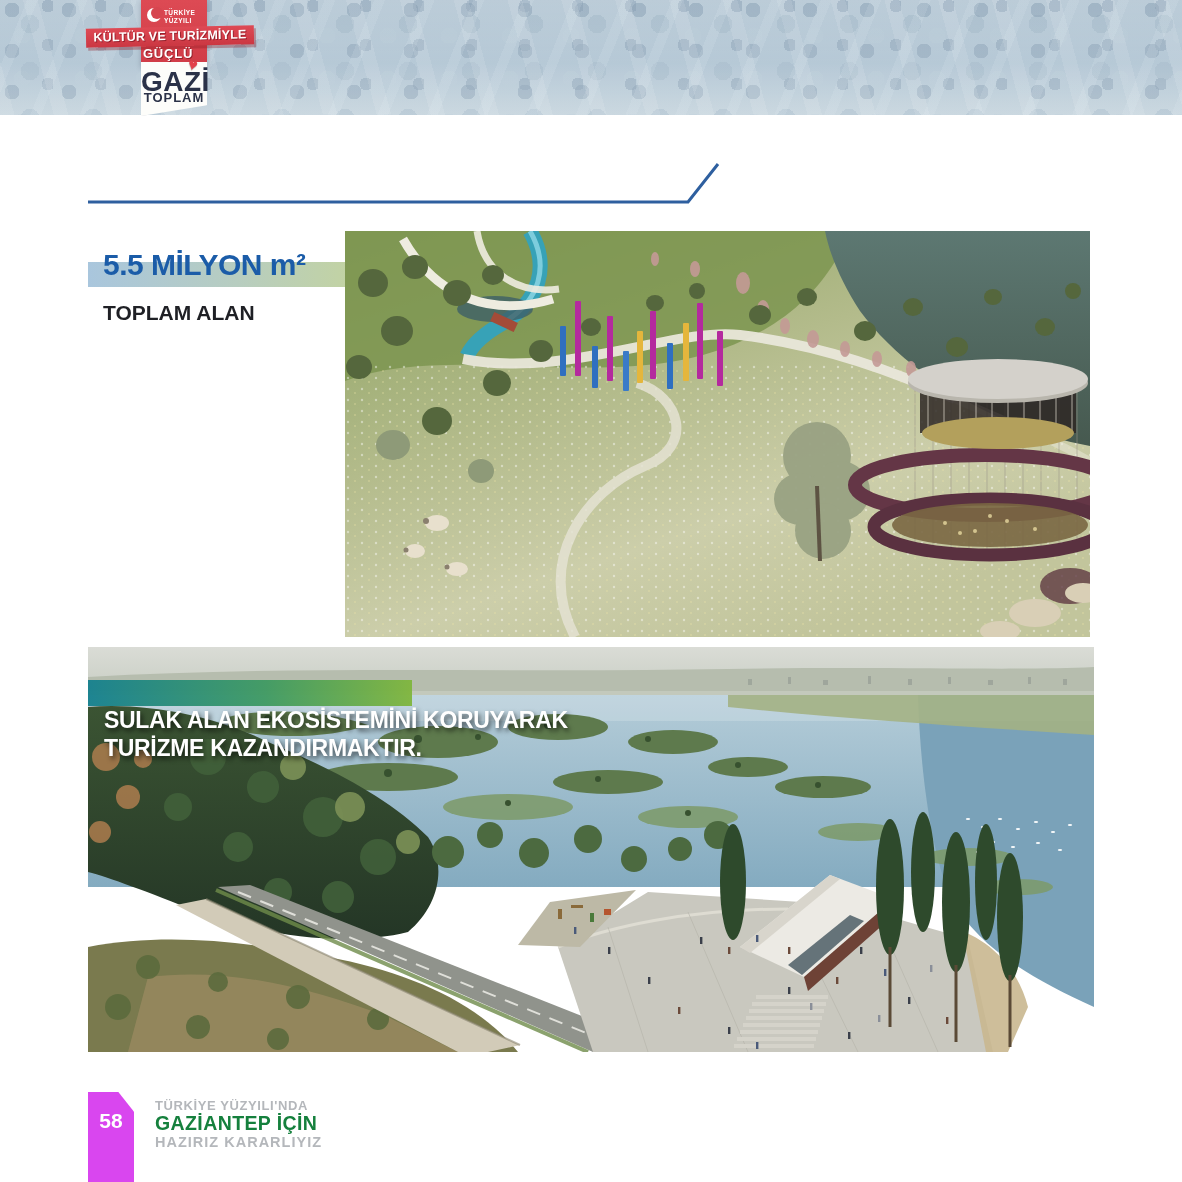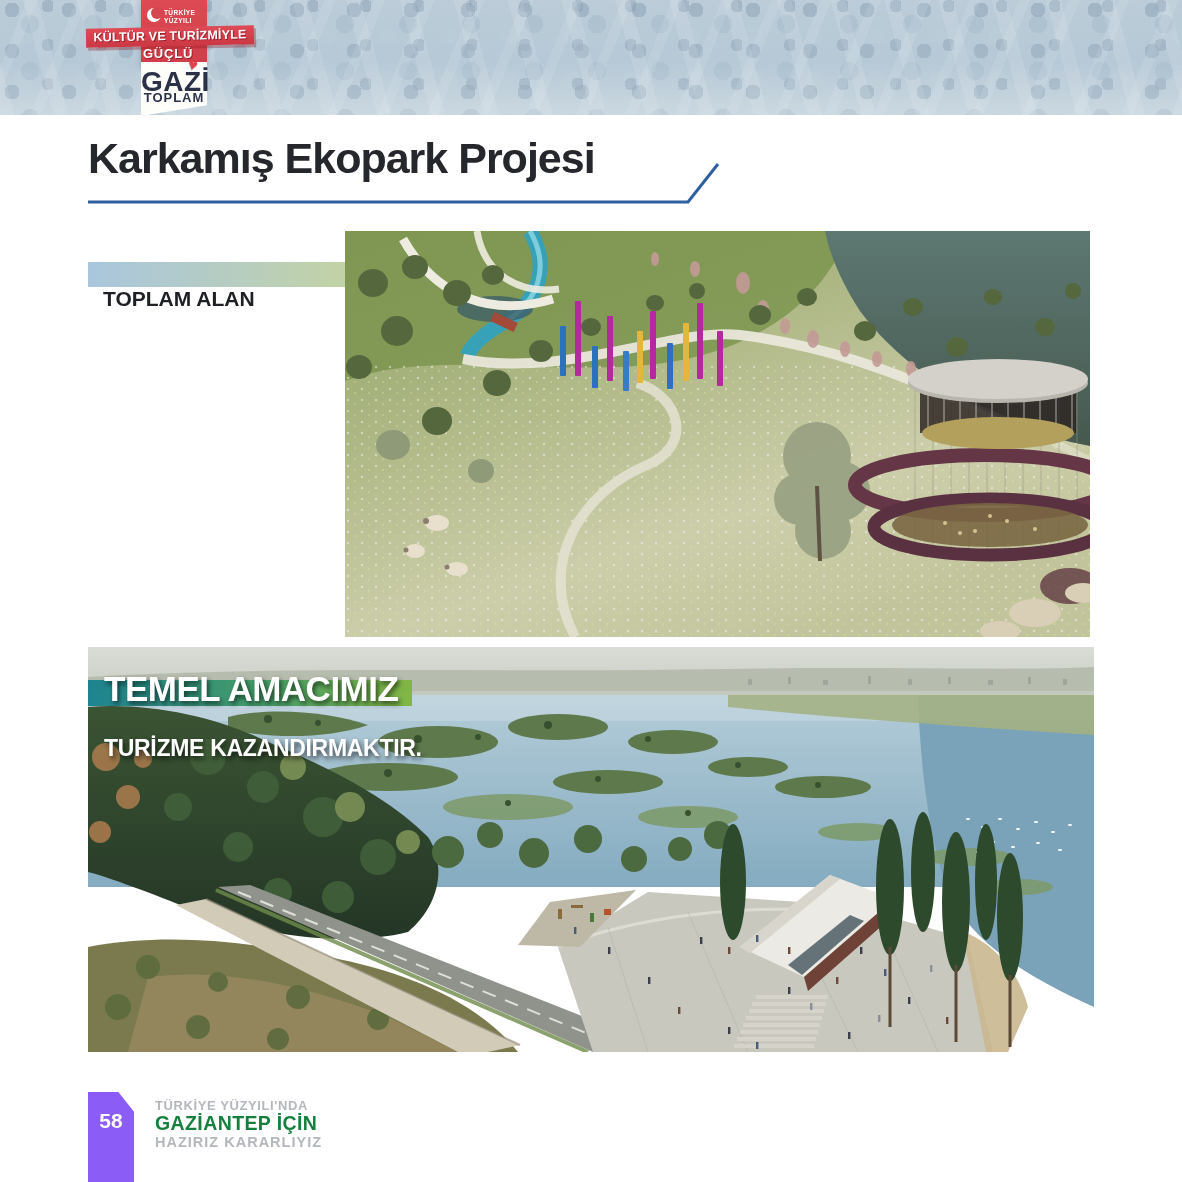--- a/index.html
+++ b/index.html
@@ -84,21 +84,21 @@
   
   .stat-band{
     position:absolute;left:88px;top:262px;width:270px;height:25px;
     background:linear-gradient(90deg,#a9c6dd 0%,#b7cdc0 55%,#c3d3a1 100%);
   }
   .stat-value{
     position:absolute;left:103px;top:248px;
     color:#1b5ca8;font-size:30px;font-weight:800;letter-spacing:-.5px;white-space:nowrap;
   }
   .stat-label{
-    position:absolute;left:103px;top:287px;
+    position:absolute;left:103px;top:301px;
     color:#1f2025;font-size:21px;font-weight:600;letter-spacing:0;white-space:nowrap;
   }
   
   .fig1{position:absolute;left:345px;top:231px;width:745px;height:406px;overflow:hidden;}
   .fig2{position:absolute;left:88px;top:647px;width:1006px;height:405px;overflow:hidden;}
   .fig1 svg,.fig2 svg{display:block;}
   
   .ov-band{
     position:absolute;left:88px;top:680px;width:324px;height:26px;z-index:6;
     background:linear-gradient(90deg,#15808e 0%,#3f9a62 55%,#80b63d 100%);
@@ -115,21 +115,21 @@
     text-shadow:2px 3px 5px rgba(0,0,0,.65);
   }
   .ov-line2{
     position:absolute;left:104px;top:735px;z-index:7;color:#ffffff;
     font-size:23px;font-weight:700;letter-spacing:-.3px;white-space:nowrap;
     text-shadow:2px 3px 5px rgba(0,0,0,.65);
   }
   
   .page-tab{
     position:absolute;left:88px;top:1092px;width:46px;height:90px;
-    background:#8b5cf6;
+    background:#d946ef;
     clip-path:polygon(0 0,66% 0,100% 22%,100% 100%,0 100%);
     color:#ffffff;font-size:21px;font-weight:700;text-align:center;
     padding-top:17px;box-sizing:border-box;
   }
   .slogan1{
     position:absolute;left:155px;top:1098px;color:#b4b7bb;
     font-size:13px;font-weight:800;letter-spacing:.6px;white-space:nowrap;
   }
   .slogan2{
     position:absolute;left:155px;top:1112px;color:#15803d;
@@ -153,26 +153,26 @@
     <div>TÜRKİYE</div>
     <div>YÜZYILI</div>
   </div>
   <div class="logo-band">KÜLTÜR VE TURİZMİYLE</div>
   <div class="logo-guclu">GÜÇLÜ</div>
   <div class="logo-white"></div>
   <div class="logo-gazi">GAZİ</div>
   <div class="logo-antep">TOPLAM</div>
   <div class="logo-heart">♥</div>
 
-  <h1 class="title" style="margin:0;">Karkamış Ekopark Projesi</h1>
   <svg class="title-rule" viewBox="0 0 640 50">
     <polyline points="0,44 600,44 630,6" fill="none" stroke="#2e5f9f" stroke-width="3"></polyline>
   </svg>
 
   <div class="stat-band"></div>
+  <div class="stat-value">5.5 MİLYON m²</div>
   <div class="stat-label">TOPLAM ALAN</div>
 
   <figure class="fig1" style="margin:0;">
   <svg width="745" height="406" viewBox="0 0 745 406">
     <defs>
       <linearGradient id="g1" x1="0" y1="0" x2="0.6" y2="1">
         <stop offset="0" stop-color="#8ba15f"></stop>
             <stop offset=".45" stop-color="#b3bb8b"></stop>
         <stop offset=".75" stop-color="#ccceaa"></stop>
             <stop offset="1" stop-color="#c2c59c"></stop>
@@ -504,21 +504,21 @@
           <rect x="520" y="300" width="2.4" height="7" fill="#3a3f4a"></rect>
       <rect x="486" y="280" width="2.4" height="7" fill="#4a5a7a"></rect>
           <rect x="760" y="385" width="2.4" height="7" fill="#3a3f4a"></rect>
       <rect x="790" y="368" width="2.4" height="7" fill="#8a8f99"></rect>
           <rect x="700" y="300" width="2.4" height="7" fill="#6b4a3a"></rect>
     </g>
   </svg>
   </figure>
 
   <div class="ov-band"></div>
-  <div class="ov-heading">TEMEL AMACIMIZ</div>
+  <div class="ov-line1">SULAK ALAN EKOSİSTEMİNİ KORUYARAK</div>
   <div class="ov-line2">TURİZME KAZANDIRMAKTIR.</div>
 
   <div class="page-tab">58</div>
   <div class="slogan1">TÜRKİYE YÜZYILI'NDA</div>
   <div class="slogan2">GAZİANTEP İÇİN</div>
   <div class="slogan3">HAZIRIZ KARARLIYIZ</div>
 
 </div>
 
 </body></html>

